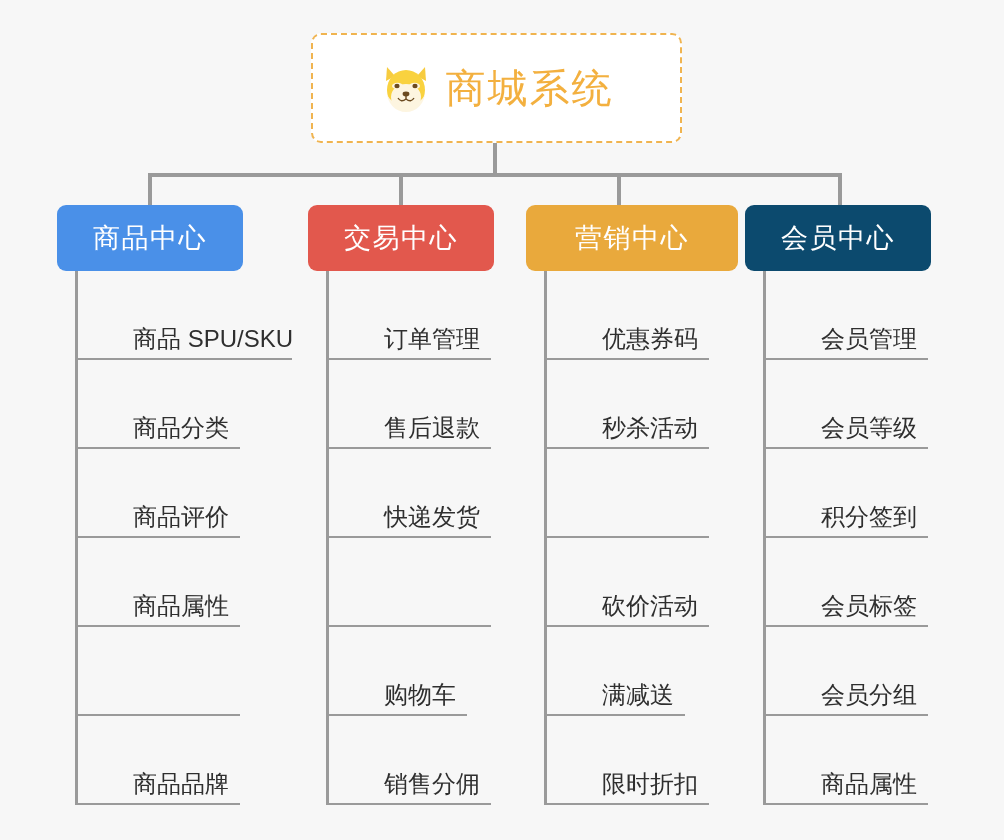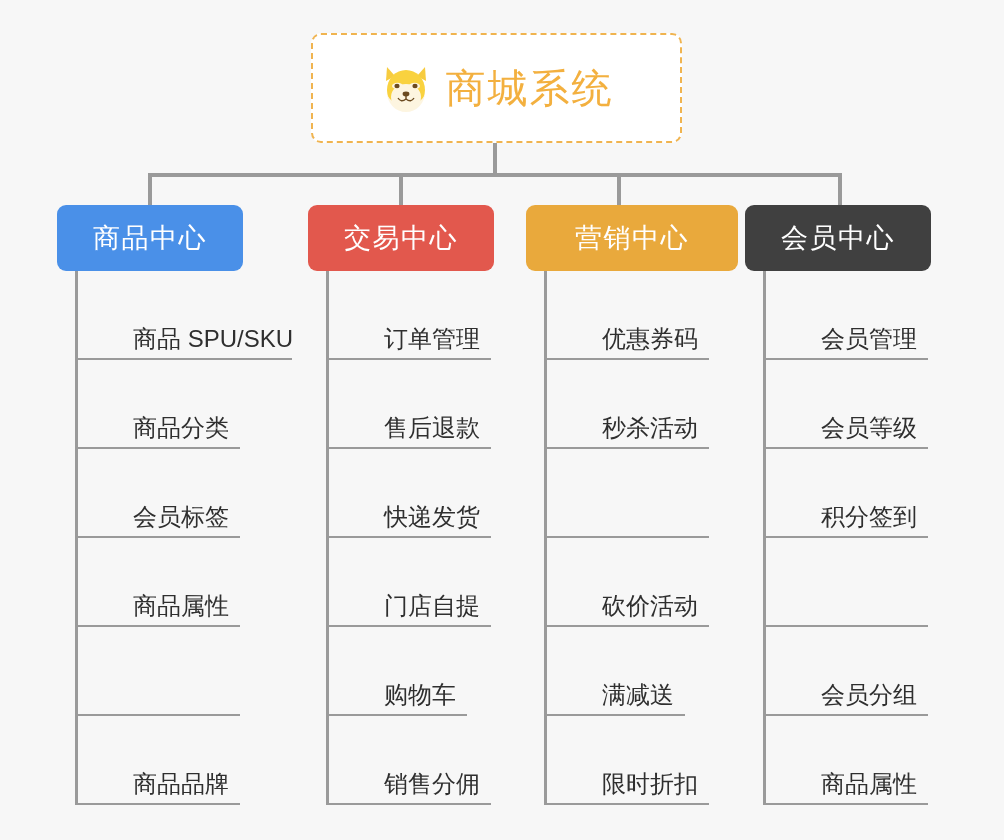--- a/index.html
+++ b/index.html
@@ -131,21 +131,21 @@
         <div class="leaf">
           <div class="leaf-underline" style="width: 217px;"></div>
           <div class="leaf-label">商品 SPU/SKU</div>
         </div>
         <div class="leaf">
           <div class="leaf-underline" style="width: 165px;"></div>
           <div class="leaf-label">商品分类</div>
         </div>
         <div class="leaf">
           <div class="leaf-underline" style="width: 165px;"></div>
-          <div class="leaf-label">会员标签</div>
+          <div class="leaf-label">商品评价</div>
         </div>
         <div class="leaf">
           <div class="leaf-underline" style="width: 165px;"></div>
           <div class="leaf-label">商品属性</div>
         </div>
         <div class="leaf">
           <div class="leaf-underline" style="width: 165px;"></div>
         </div>
         <div class="leaf">
           <div class="leaf-underline" style="width: 165px;"></div>
@@ -164,21 +164,20 @@
         <div class="leaf">
           <div class="leaf-underline" style="width: 165px;"></div>
           <div class="leaf-label">售后退款</div>
         </div>
         <div class="leaf">
           <div class="leaf-underline" style="width: 165px;"></div>
           <div class="leaf-label">快递发货</div>
         </div>
         <div class="leaf">
           <div class="leaf-underline" style="width: 165px;"></div>
-          <div class="leaf-label">门店自提</div>
         </div>
         <div class="leaf">
           <div class="leaf-underline" style="width: 141px;"></div>
           <div class="leaf-label">购物车</div>
         </div>
         <div class="leaf">
           <div class="leaf-underline" style="width: 165px;"></div>
           <div class="leaf-label">销售分佣</div>
         </div>
       </div>
@@ -204,39 +203,40 @@
         </div>
         <div class="leaf">
           <div class="leaf-underline" style="width: 141px;"></div>
           <div class="leaf-label">满减送</div>
         </div>
         <div class="leaf">
           <div class="leaf-underline" style="width: 165px;"></div>
           <div class="leaf-label">限时折扣</div>
         </div>
       </div>
-      <div class="cat" style="left: 745px; width: 186px; background: #404040;">
+      <div class="cat" style="left: 745px; width: 186px; background: #0c4a6e;">
         <span class="cat-label">会员中心</span>
       </div>
       <div class="col" style="left: 763px;">
         <div class="trunk" style="height: 534px;"></div>
         <div class="leaf">
           <div class="leaf-underline" style="width: 165px;"></div>
           <div class="leaf-label">会员管理</div>
         </div>
         <div class="leaf">
           <div class="leaf-underline" style="width: 165px;"></div>
           <div class="leaf-label">会员等级</div>
         </div>
         <div class="leaf">
           <div class="leaf-underline" style="width: 165px;"></div>
           <div class="leaf-label">积分签到</div>
         </div>
         <div class="leaf">
           <div class="leaf-underline" style="width: 165px;"></div>
+          <div class="leaf-label">会员标签</div>
         </div>
         <div class="leaf">
           <div class="leaf-underline" style="width: 165px;"></div>
           <div class="leaf-label">会员分组</div>
         </div>
         <div class="leaf">
           <div class="leaf-underline" style="width: 165px;"></div>
           <div class="leaf-label">商品属性</div>
         </div>
       </div>

